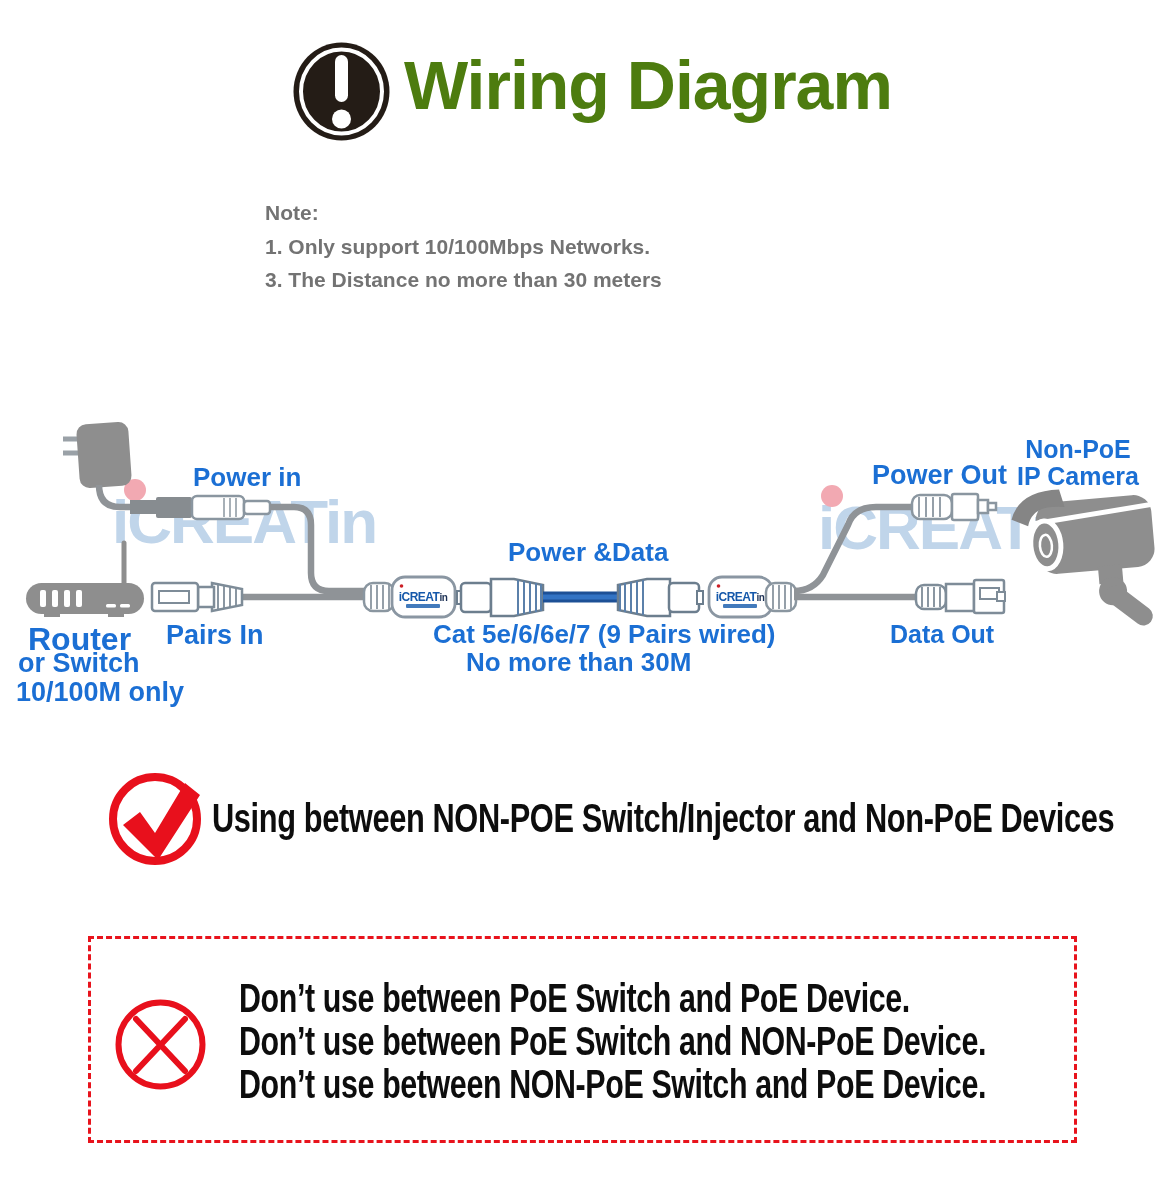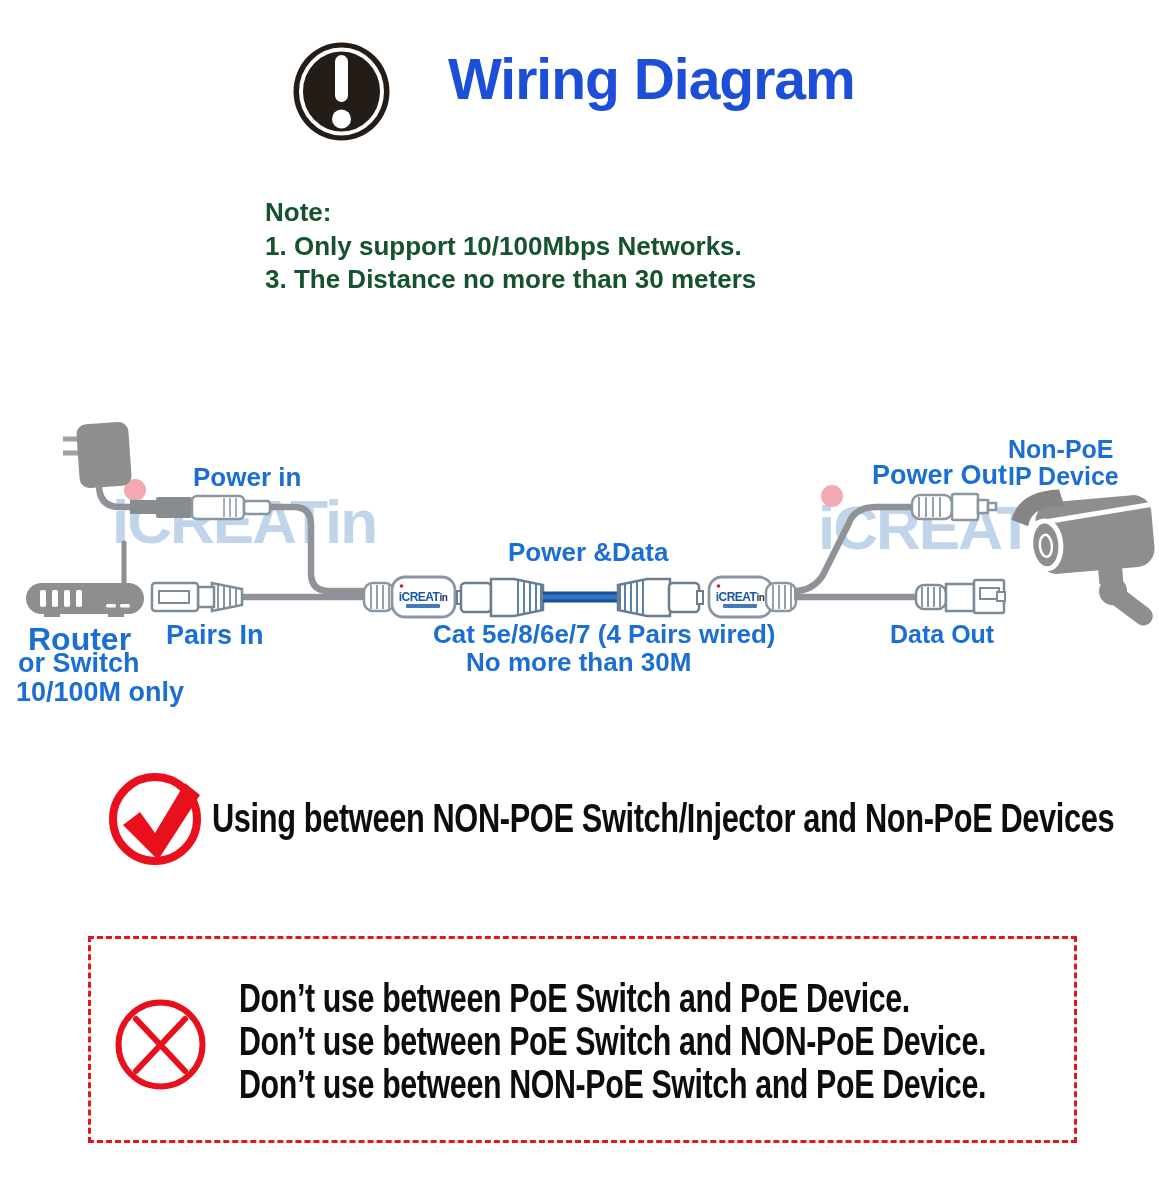--- a/index.html
+++ b/index.html
@@ -2,22 +2,22 @@
 <html><head>
 <meta charset="utf-8">
 <style>
   html,body{margin:0;padding:0;background:#fff;}
   .stage{position:relative;width:1159px;height:1200px;background:#fff;overflow:hidden;
          font-family:"Liberation Sans",sans-serif;}
   .abs{position:absolute;}
   .blue{color:#1c6bd2;font-weight:bold;}
   .red{color:#e8101c;font-weight:bold;}
   .nowrap{white-space:nowrap;}
-  .title{font-size:57px;font-weight:bold;color:#1d4ed8;letter-spacing:-1px;white-space:nowrap;margin-left:44px;}
-  .note{font-size:26px;line-height:33.5px;font-weight:bold;color:#14532d;white-space:nowrap;}
+  .title{font-size:68px;font-weight:bold;color:#4d7c0f;letter-spacing:-1px;white-space:nowrap;}
+  .note{font-size:21px;line-height:33.5px;font-weight:bold;color:#737373;white-space:nowrap;}
   .dlabel{font-weight:bold;color:#1b6fd4;white-space:nowrap;text-align:center;}
   .watermark{font-size:62px;font-weight:bold;letter-spacing:-2px;color:#c0d5ea;white-space:nowrap;}
   .wmdot{width:22px;height:22px;border-radius:50%;background:#f2a9b2;}
   .cond{display:block;transform:scaleX(0.77);transform-origin:0 50%;white-space:nowrap;
         font-size:40px;font-weight:bold;color:#0d0d0d;letter-spacing:-0.5px;}
   .dashbox{border:3px dashed #e8131c;}
   .dont-line{height:43px;display:flex;align-items:center;}
 </style>
 </head>
 <body>
@@ -145,29 +145,29 @@
       <ellipse cx="1046" cy="127" rx="6" ry="11" fill="#8e8e8e" stroke="#ffffff" stroke-width="2.5"></ellipse>
       <rect x="1096" y="152" width="24" height="18" fill="#8e8e8e"></rect>
       <circle cx="1109" cy="178" r="14" fill="#8e8e8e"></circle>
       <rect x="1102" y="170" width="54" height="19" rx="9.5" fill="#8e8e8e" transform="rotate(42 1108 180)"></rect>
     </g>
   </svg>
 
   <div class="abs dlabel" style="left:193px;top:462px;font-size:26px">Power in</div>
   <div class="abs dlabel" style="left:508px;top:537px;font-size:26px">Power &amp;Data</div>
   <div class="abs dlabel" style="left:872px;top:460px;font-size:27px">Power Out</div>
-  <div class="abs dlabel" style="left:1008px;top:436px;width:140px;text-align:left;font-size:25px;line-height:27px">
+  <div class="abs dlabel" style="left:1008px;top:436px;width:140px;text-align:center;font-size:25px;line-height:27px">
     <div>Non-PoE</div>
-    <div>IP Device</div>
+    <div>IP Camera</div>
   </div>
   <div class="abs dlabel" style="left:28px;top:621px;font-size:32px">Router</div>
   <div class="abs dlabel" style="left:18px;top:648px;font-size:27px">or Switch</div>
   <div class="abs dlabel" style="left:16px;top:677px;font-size:27px">10/100M only</div>
   <div class="abs dlabel" style="left:166px;top:620px;font-size:27px">Pairs In</div>
-  <div class="abs dlabel" style="left:433px;top:619px;font-size:26px">Cat 5e/8/6e/7 (4 Pairs wired)</div>
+  <div class="abs dlabel" style="left:433px;top:619px;font-size:26px">Cat 5e/6/6e/7 (9 Pairs wired)</div>
   <div class="abs dlabel" style="left:466px;top:647px;font-size:26px">No more than 30M</div>
   <div class="abs dlabel" style="left:890px;top:620px;font-size:25px">Data Out</div>
 
   <svg class="abs" style="left:106px;top:772px" width="104" height="96" viewBox="0 0 104 96">
     <circle cx="49" cy="47" r="42" fill="none" stroke="#e8101c" stroke-width="8"></circle>
     <polygon points="17,53 34,40 49,61 79,11 94,23 52,88" fill="#e8101c"></polygon>
   </svg>
   <div class="abs" style="left:212px;top:796px">
     <span class="cond">Using between NON-POE Switch/Injector and Non-PoE Devices</span>
   </div>

